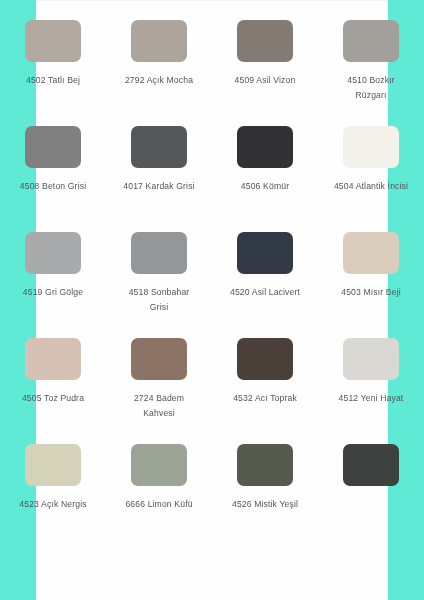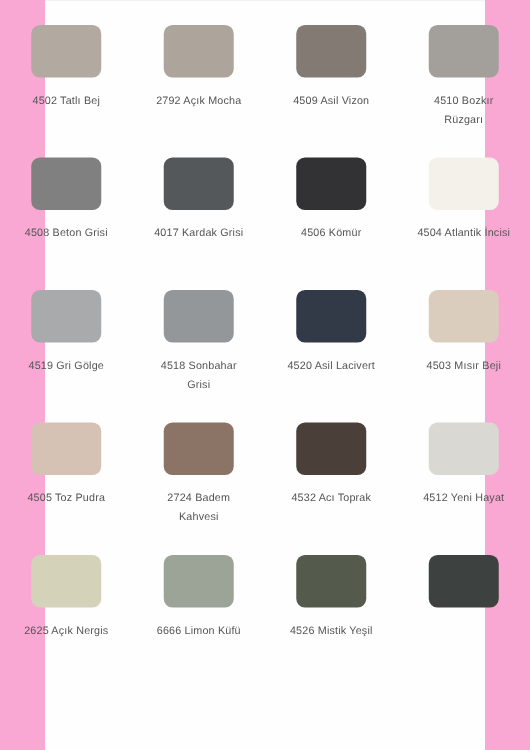--- a/index.html
+++ b/index.html
@@ -11,21 +11,21 @@
     height: 600px;
     background: #ffffff;
     font-family: "Liberation Sans", sans-serif;
     overflow: hidden;
   }
 
   #color-palette-page {
     position: relative;
     width: 424px;
     height: 600px;
-    background: #f9a8d4;
+    background: #5eead4;
     box-sizing: border-box;
   }
 
   
   .page-inset {
     position: absolute;
     left: 36px;
     right: 36px;
     top: 0;
     bottom: 0;
@@ -138,21 +138,21 @@
       <div class="swatch-cell">
         <div class="swatch-chip" style="background: rgb(74, 63, 57);"></div>
         <div class="swatch-label">4532 Acı Toprak</div>
       </div>
       <div class="swatch-cell">
         <div class="swatch-chip" style="background: rgb(217, 216, 210);"></div>
         <div class="swatch-label">4512 Yeni Hayat</div>
       </div>
       <div class="swatch-cell">
         <div class="swatch-chip" style="background: rgb(212, 210, 184);"></div>
-        <div class="swatch-label">2625 Açık Nergis</div>
+        <div class="swatch-label">4523 Açık Nergis</div>
       </div>
       <div class="swatch-cell">
         <div class="swatch-chip" style="background: rgb(155, 164, 150);"></div>
         <div class="swatch-label">6666 Limon Küfü</div>
       </div>
       <div class="swatch-cell">
         <div class="swatch-chip" style="background: rgb(84, 90, 76);"></div>
         <div class="swatch-label">4526 Mistik Yeşil</div>
       </div>
       <div class="swatch-cell">

